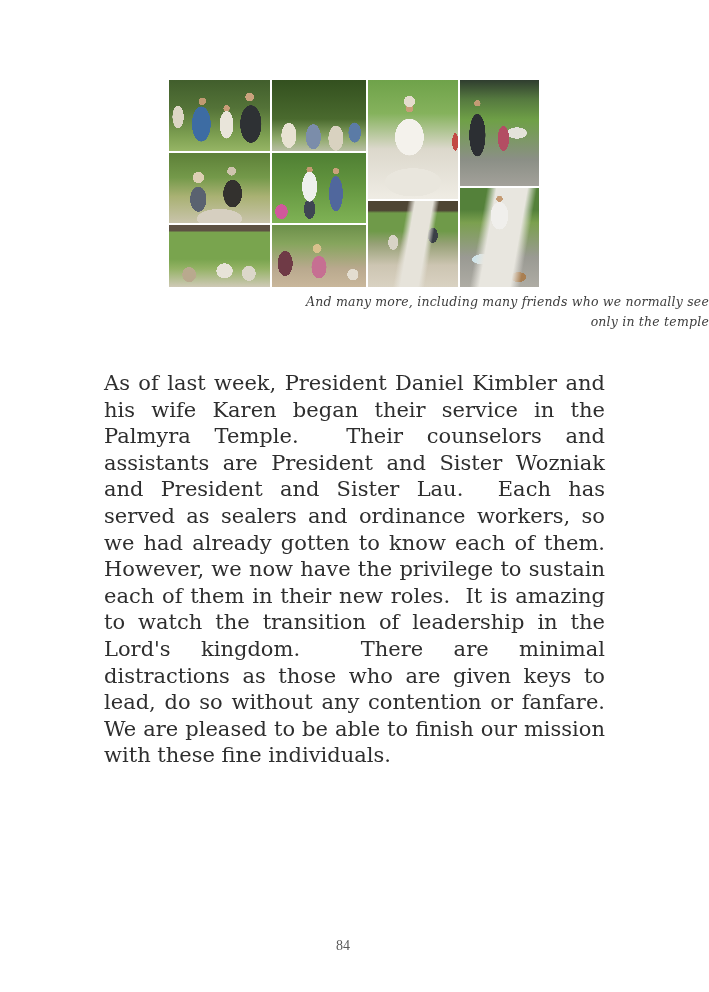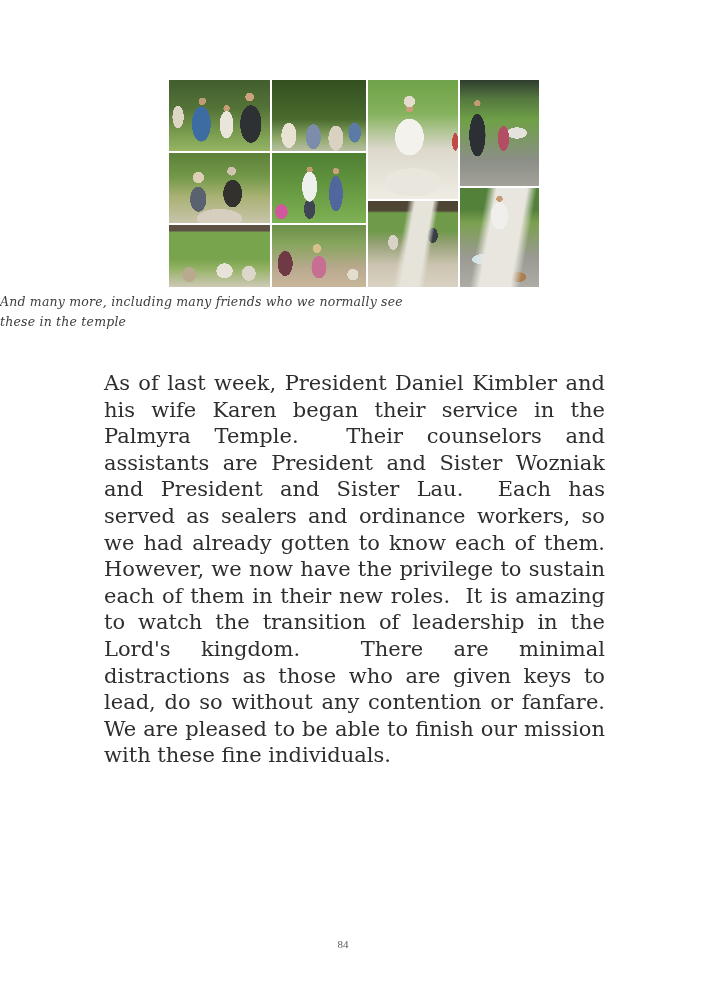--- a/index.html
+++ b/index.html
@@ -103,21 +103,21 @@
     radial-gradient(ellipse 16px 8px at 28% 72%, #cfe4ea 0%, #cfe4ea 62%, transparent 63%),
     radial-gradient(ellipse 12px 8px at 74% 90%, #a97f52 0%, #a97f52 62%, transparent 63%),
     linear-gradient(180deg, #54813a 0%, #54813a 22%, #7ba04f 35%, #9a9a93 70%, #aeaca4 100%); }
 
   
   .caption {
     position: absolute;
     left: 0;
     top: 292px;
     width: 709px;
-    text-align: left;
+    text-align: right;
     font-style: italic;
     font-size: 12.5px;
     line-height: 20px;
     color: #3d3d3d;
     letter-spacing: 0.2px;
   }
 
   
   .article {
     position: absolute;
@@ -132,21 +132,21 @@
   }
 
   
   .page-number {
     position: absolute;
     left: 0;
     top: 938px;
     width: 686px;
     text-align: center;
     font-family: "Liberation Serif", serif;
-    font-size: 11px;
+    font-size: 14px;
     color: #5a5a5a;
   }
 </style>
 </head>
 <body>
 
 <div class="page">
 
   <div class="collage">
     <div class="ph ph-a" title="Friends chatting outdoors under trees"></div>
@@ -156,20 +156,20 @@
     <div class="ph ph-e" title="Couple seated together at a picnic table"></div>
     <div class="ph ph-f" title="Man in white shirt and woman in blue dress standing on the lawn"></div>
     <div class="ph ph-g" title="View across the green field toward the pavilion"></div>
     <div class="ph ph-h" title="Friends visiting together at the gathering"></div>
     <div class="ph ph-i" title="Long table of diners under the pavilion"></div>
     <div class="ph ph-j" title="Man serving from a dessert table with sheet cake"></div>
   </div>
 
   <div class="caption">
     <div>And many more, including many friends who we normally see</div>
-    <div>these in the temple</div>
+    <div>only in the temple</div>
   </div>
 
   <div class="article">As of last week, President Daniel Kimbler and his wife Karen began their service in the Palmyra Temple.  Their counselors and assistants are President and Sister Wozniak and President and Sister Lau.  Each has served as sealers and ordinance workers, so we had already gotten to know each of them.  However, we now have the privilege to sustain each of them in their new roles.  It is amazing to watch the transition of leadership in the Lord's kingdom.  There are minimal distractions as those who are given keys to lead, do so without any contention or fanfare.  We are pleased to be able to finish our mission with these fine individuals.</div>
 
   <div class="page-number">84</div>
 
 </div>
 
 </body></html>

